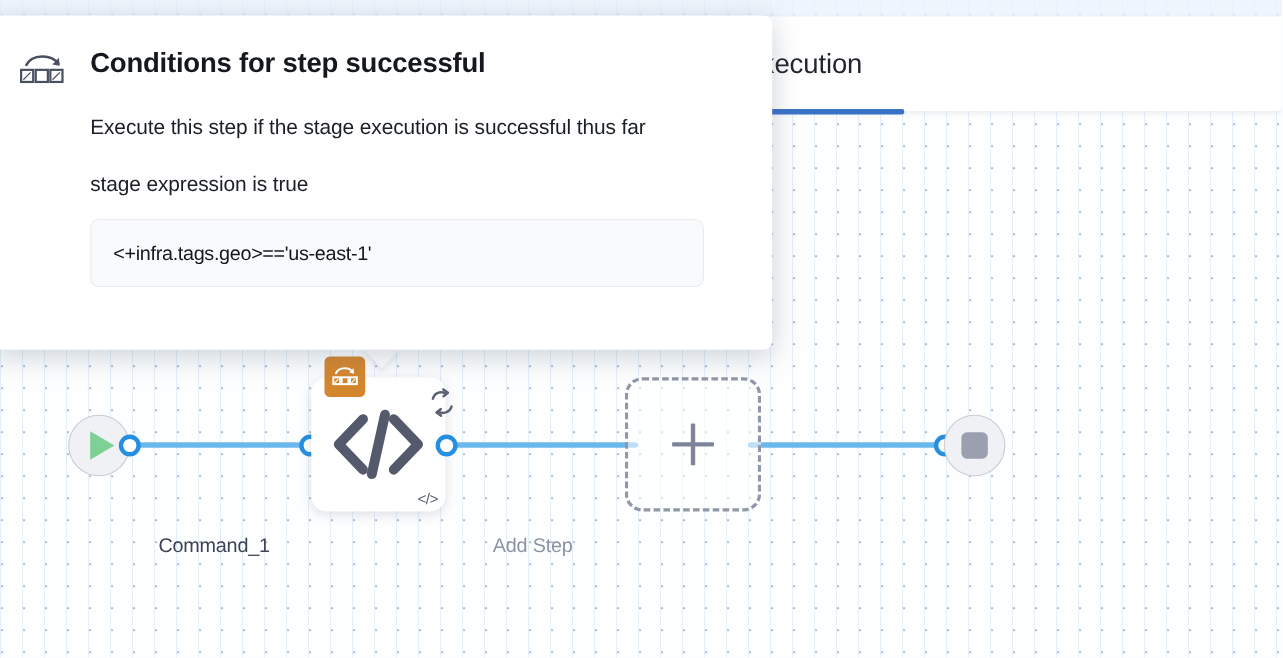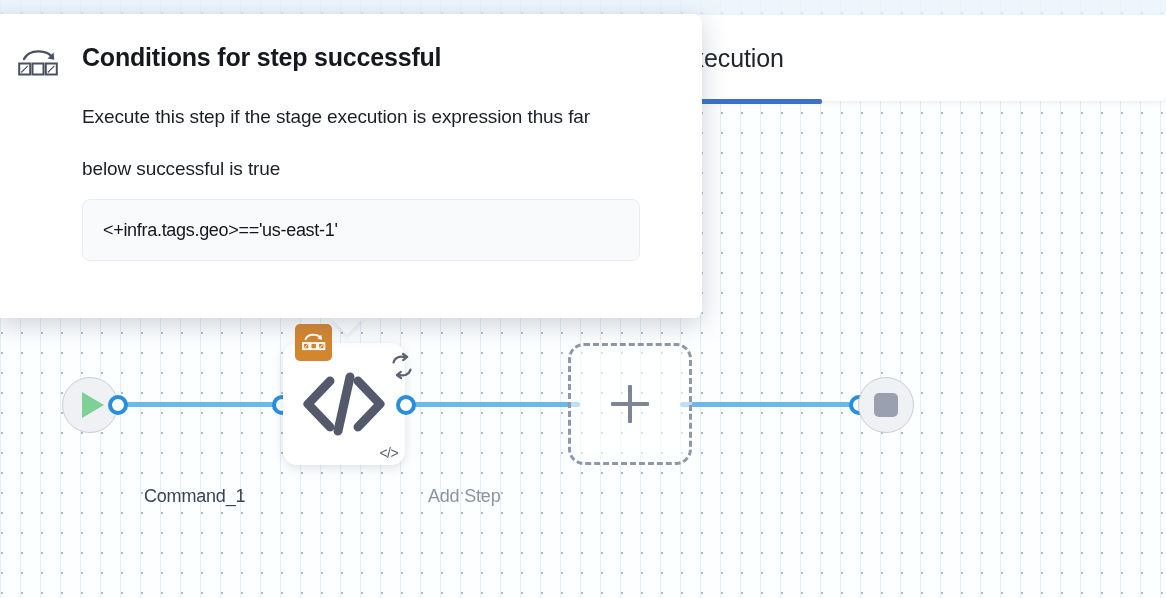--- a/index.html
+++ b/index.html
@@ -179,21 +179,21 @@
   .node-label {
     position: absolute;
     top: 486px;
     width: 400px;
     text-align: left;
     font-size: 18px;
     color: #3c4355;
     letter-spacing: -0.2px;
   }
   .node-label-cmd  { left: 144px; }
-  .node-label-add  { left: 428px; color: #8d93a3; }
+  .node-label-add  { left: 448px; color: #8d93a3; }
 
   
   .add-step-box {
     position: absolute;
     left: 568px; top: 343px;
     width: 124px; height: 122px;
     border: 3px dashed #9097a8;
     border-radius: 16px;
     background: rgba(255,255,255,0.55);
     display: flex; align-items: center; justify-content: center;
@@ -373,23 +373,23 @@
           <rect x="16.5" y="17.5" width="11" height="11" fill="none" stroke="#4a5060" stroke-width="2"></rect>
           <rect x="29.8" y="17.5" width="11" height="11" fill="none" stroke="#4a5060" stroke-width="2"></rect>
           <path d="M5.2 26.5 L11.8 19.8" stroke="#4a5060" stroke-width="1.1" fill="none"></path>
           <path d="M31.8 26.5 L38.4 19.8" stroke="#4a5060" stroke-width="1.1" fill="none"></path>
         </svg>
       </span>
       <span class="tt-title">Conditions for step successful</span>
     </div>
 
     <div class="tt-body">
-      <div class="tt-text">Execute this step if the stage execution is expression thus far</div>
-
-
-      <div class="tt-text tt-text-2">below successful is true</div>
+      <div class="tt-text">Execute this step if the stage execution is successful thus far</div>
+
+
+      <div class="tt-text tt-text-2">stage expression is true</div>
 
       <div class="tt-expr">&lt;+infra.tags.geo&gt;=='us-east-1'</div>
     </div>
 
   </div>
 
 </div>
 
 </body></html>

